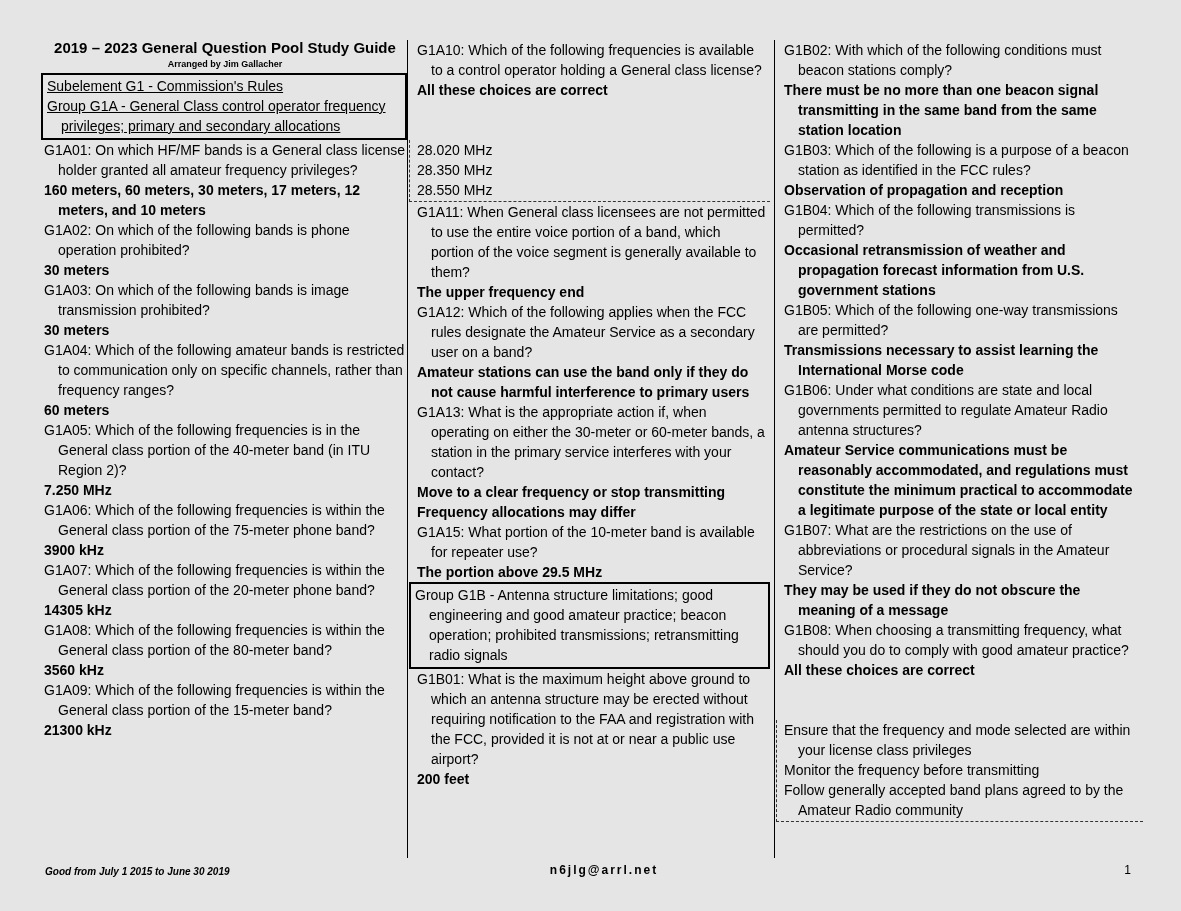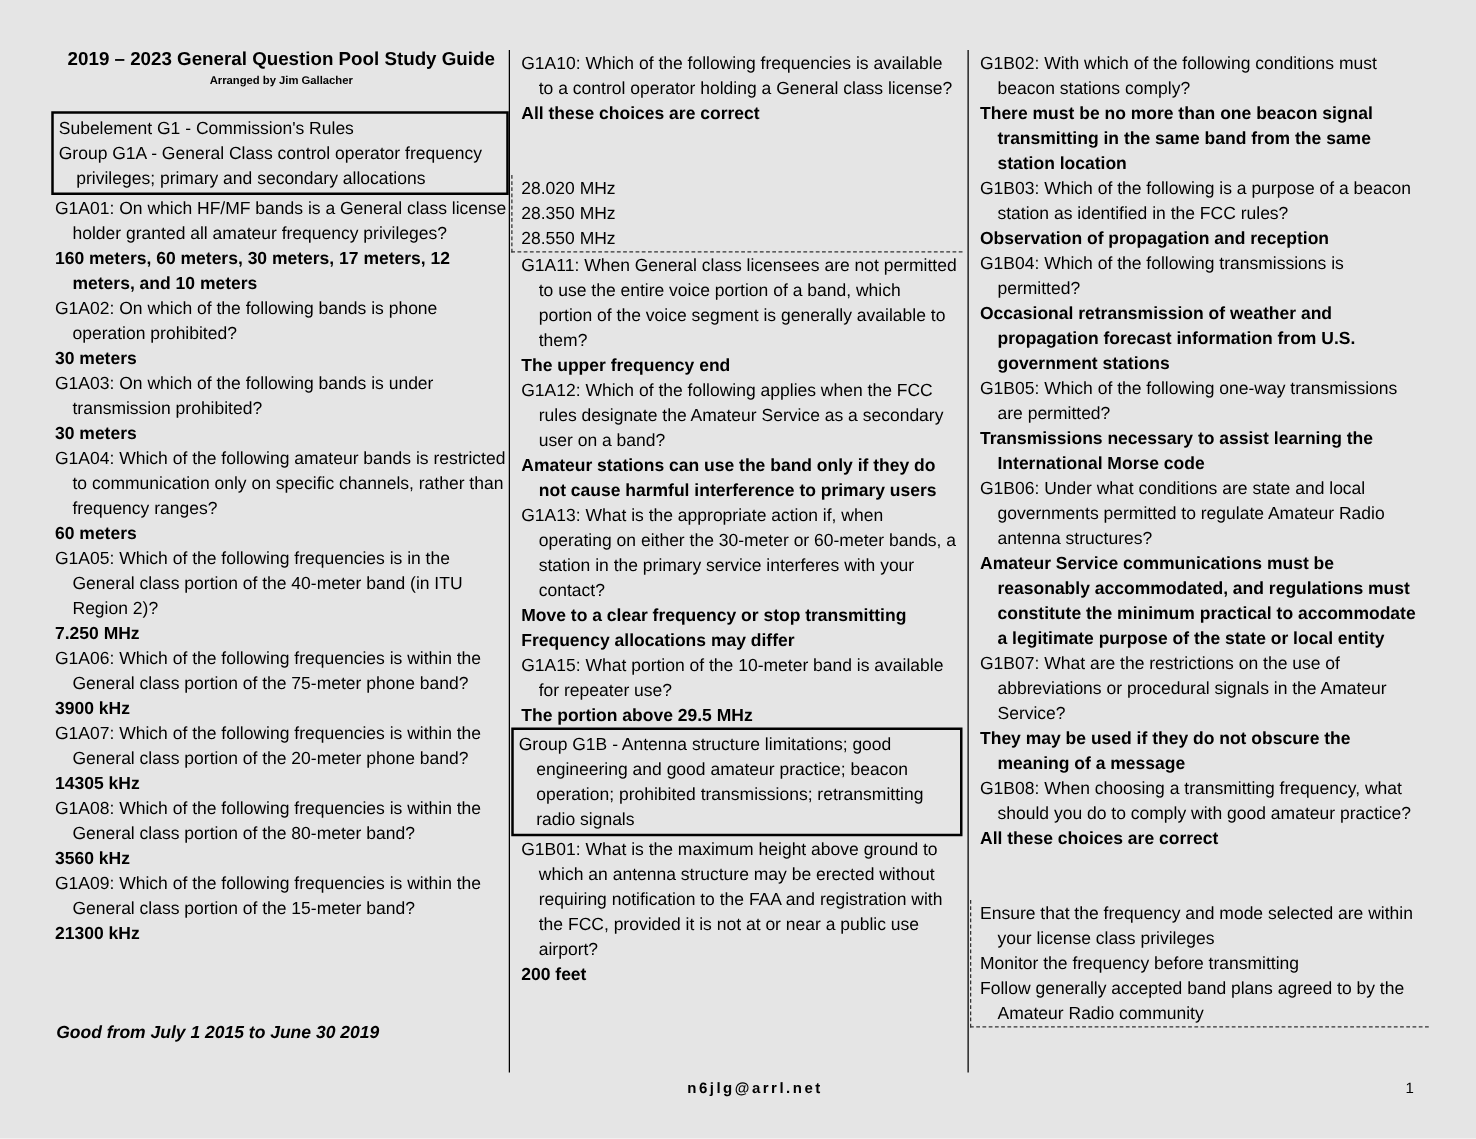--- a/index.html
+++ b/index.html
@@ -10,37 +10,37 @@
   .col { position:absolute; font-size:14px; line-height:20px; }
   .col1 { left:44px;  top:36px; width:362px; }
   .col2 { left:417px; top:40px; width:350px; }
   .col3 { left:784px; top:40px; width:356px; }
 
   .vline { position:absolute; top:40px; height:818px; width:0; border-left:1px solid #000; }
   .vline1 { left:407px; }
   .vline2 { left:774px; }
 
   .doc-title { margin:2px 0 0 0; font-size:15px; line-height:20px; font-weight:bold; text-align:center; }
-  .doc-subtitle { margin:0 0 19px 0; font-size:9px; line-height:12px; font-weight:bold; text-align:center; }
+  .doc-subtitle { margin:0 0 3px 0; font-size:9px; line-height:12px; font-weight:bold; text-align:center; }
 
   .p { margin:0; padding-left:14px; text-indent:-14px; }
   .q { font-weight:normal; }
   .a { font-weight:bold; }
   .alt { font-weight:normal; }
 
   .box { border:2px solid #000; padding:1px 4px 2px 4px; }
-  .box-c1 { margin-left:-3px; margin-right:-1px; }
+  .box-c1 { margin-left:-3px; margin-right:-1px;text-decoration:underline; }
   .box-c2 { margin-left:-8px; margin-right:-3px; }
 
   .altgroup {
     border-left:1px dashed #333; border-bottom:1px dashed #333;
     margin-left:-8px; margin-right:-3px; padding-left:7px; padding-bottom:1px;margin-top:40px;
   }
 
-  .footer-left  { position:absolute; left:45px; top:819px; font-size:14px; line-height:13px; font-weight:bold; font-style:italic; }
+  .footer-left  { position:absolute; left:45px; top:865px; font-size:10px; line-height:13px; font-weight:bold; font-style:italic; }
   .footer-center{ position:absolute; left:0; right:0; top:863px; text-align:center; font-size:12px; line-height:15px; font-weight:bold; letter-spacing:2px;padding-left:27px; }
   .footer-right { position:absolute; right:50px; top:863px; font-size:12px; line-height:15px; }
 </style>
 </head>
 <body>
 
 <div class="page">
 
   <div class="vline vline1"></div>
   <div class="vline vline2"></div>
@@ -50,21 +50,21 @@
     <div class="doc-subtitle">Arranged by Jim Gallacher</div>
     <div>
         <div class="box box-c1">
           <p class="p q">Subelement G1 - Commission's Rules</p>
           <p class="p q">Group G1A - General Class control operator frequency privileges; primary and secondary allocations</p>
         </div>
         <p class="p q">G1A01: On which HF/MF bands is a General class license holder granted all amateur frequency privileges?</p>
         <p class="p a">160 meters, 60 meters, 30 meters, 17 meters, 12 meters, and 10 meters</p>
         <p class="p q">G1A02: On which of the following bands is phone operation prohibited?</p>
         <p class="p a">30 meters</p>
-        <p class="p q">G1A03: On which of the following bands is under transmission prohibited?</p>
+        <p class="p q">G1A03: On which of the following bands is image transmission prohibited?</p>
         <p class="p a">30 meters</p>
         <p class="p q">G1A04: Which of the following amateur bands is restricted to communication only on specific channels, rather than frequency ranges?</p>
         <p class="p a">60 meters</p>
         <p class="p q">G1A05: Which of the following frequencies is in the General class portion of the 40-meter band (in ITU Region 2)?</p>
         <p class="p a">7.250 MHz</p>
         <p class="p q">G1A06: Which of the following frequencies is within the General class portion of the 75-meter phone band?</p>
         <p class="p a">3900 kHz</p>
         <p class="p q">G1A07: Which of the following frequencies is within the General class portion of the 20-meter phone band?</p>
         <p class="p a">14305 kHz</p>
         <p class="p q">G1A08: Which of the following frequencies is within the General class portion of the 80-meter band?</p>

